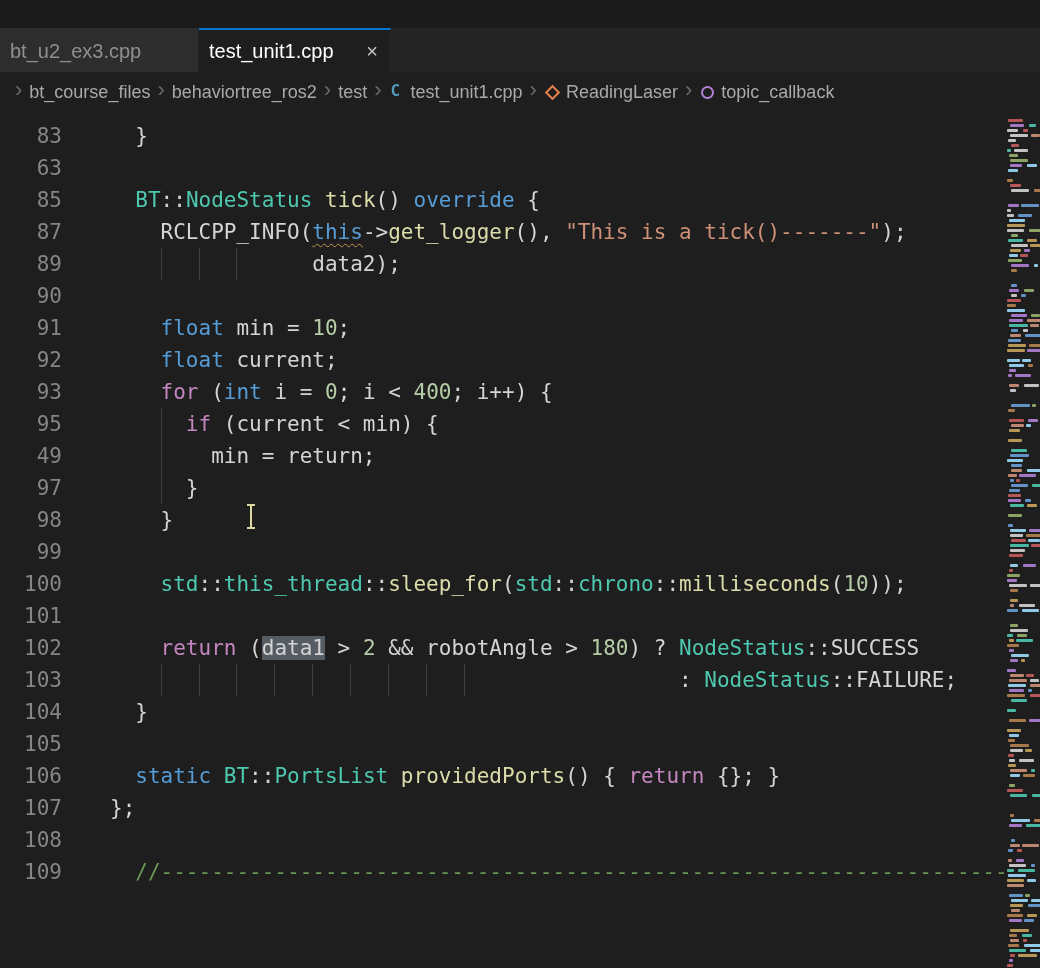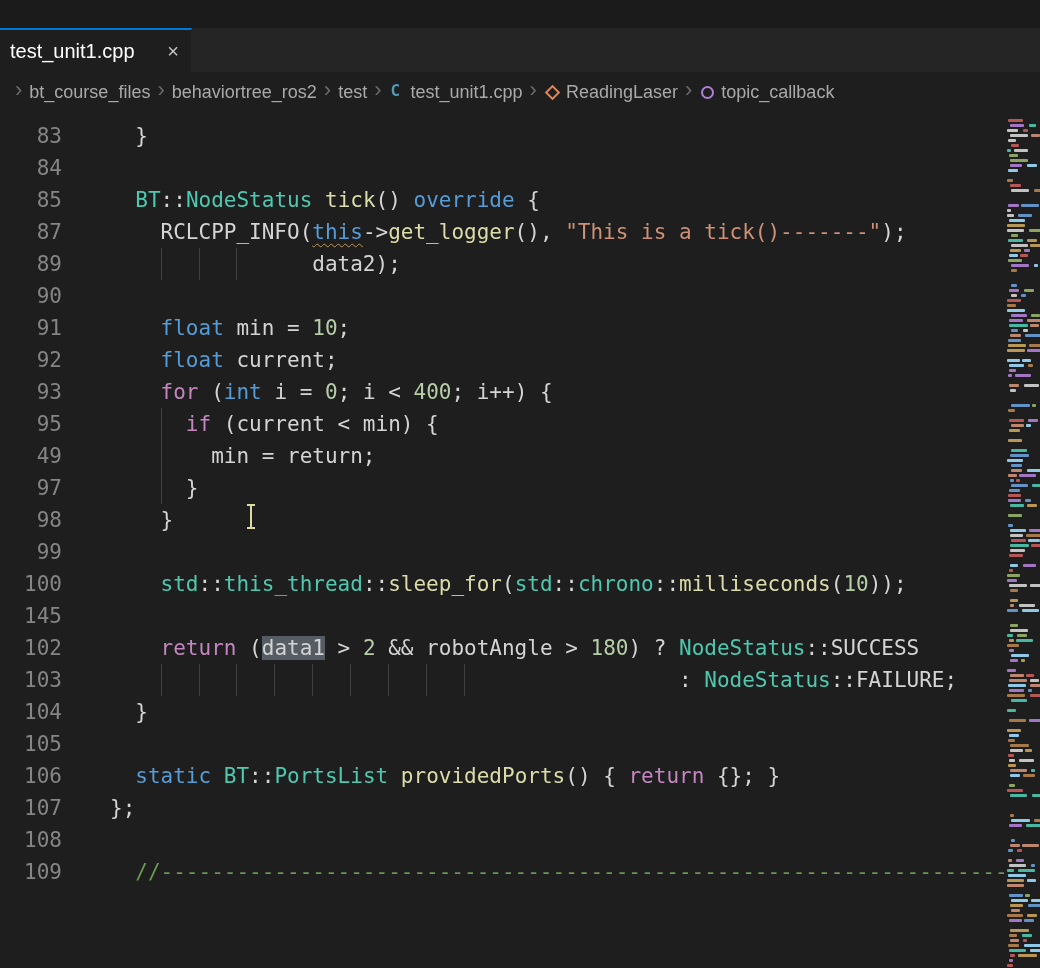--- a/index.html
+++ b/index.html
@@ -103,20 +103,23 @@
   }
   .ibeam::before{top:-2px;}
   .ibeam::after{bottom:-2px;}
 </style>
 </head>
 <body>
 
 <div class="window">
   <div class="titlebar"></div>
   <div class="tabbar">
+      <div class="tab">
+        <span class="tab-label">bt_u2_ex3.cpp</span>
+      </div>
       <div class="tab active">
         <span class="tab-label">test_unit1.cpp</span>
         <span class="tab-close">×</span>
       </div>
     </div>
   <div class="breadcrumbs">
       <span class="bc-chev">›</span>
       <span class="bc-item">bt_course_files</span>
       <span class="bc-chev">›</span>
       <span class="bc-item">behaviortree_ros2</span>
@@ -128,35 +131,35 @@
       <span class="bc-chev">›</span>
       <span class="bc-icon class-icon"></span>
       <span class="bc-item">ReadingLaser</span>
       <span class="bc-chev">›</span>
       <span class="bc-icon method-icon"></span>
       <span class="bc-item">topic_callback</span>
     </div>
   <div class="editor">
     <div class="lines">
         <div class="line"><span class="gutter">83</span><span class="code"><span class="tk-p">  }</span></span></div>
-        <div class="line"><span class="gutter">84</span><span class="code"></span></div>
+        <div class="line"><span class="gutter">63</span><span class="code"></span></div>
         <div class="line"><span class="gutter">85</span><span class="code"><span class="tk-p">  </span><span class="tk-t">BT</span><span class="tk-p">::</span><span class="tk-t">NodeStatus</span><span class="tk-p"> </span><span class="tk-f">tick</span><span class="tk-p">() </span><span class="tk-k">override</span><span class="tk-p"> {</span></span></div>
         <div class="line"><span class="gutter">87</span><span class="code"><span class="tk-p">    RCLCPP_INFO(</span><span class="tk-ks">this</span><span class="tk-p">-&gt;</span><span class="tk-f">get_logger</span><span class="tk-p">(), </span><span class="tk-s">"This is a tick()-------"</span><span class="tk-p">);</span></span></div>
         <div class="line"><span class="gutter">89</span><span class="code"><i class="guide" style="left: calc(4ch + 48px);"></i><i class="guide" style="left: calc(7ch + 48px);"></i><i class="guide" style="left: calc(10ch + 48px);"></i><span class="tk-p">                </span><span class="tk-p">data2);</span></span></div>
         <div class="line"><span class="gutter">90</span><span class="code"></span></div>
         <div class="line"><span class="gutter">91</span><span class="code"><span class="tk-p">    </span><span class="tk-k">float</span><span class="tk-p"> min = </span><span class="tk-n">10</span><span class="tk-p">;</span></span></div>
         <div class="line"><span class="gutter">92</span><span class="code"><span class="tk-p">    </span><span class="tk-k">float</span><span class="tk-p"> current;</span></span></div>
         <div class="line"><span class="gutter">93</span><span class="code"><span class="tk-p">    </span><span class="tk-c">for</span><span class="tk-p"> (</span><span class="tk-k">int</span><span class="tk-p"> i = </span><span class="tk-n">0</span><span class="tk-p">; i &lt; </span><span class="tk-n">400</span><span class="tk-p">; i++) {</span></span></div>
         <div class="line"><span class="gutter">95</span><span class="code"><i class="guide" style="left: calc(4ch + 48px);"></i><span class="tk-p">      </span><span class="tk-c">if</span><span class="tk-p"> (current &lt; min) {</span></span></div>
         <div class="line"><span class="gutter">49</span><span class="code"><i class="guide" style="left: calc(4ch + 48px);"></i><span class="tk-p">        min = return;</span></span></div>
         <div class="line"><span class="gutter">97</span><span class="code"><i class="guide" style="left: calc(4ch + 48px);"></i><span class="tk-p">      }</span></span></div>
         <div class="line"><span class="gutter">98</span><span class="code"><span class="tk-p">    }</span></span></div>
         <div class="line"><span class="gutter">99</span><span class="code"></span></div>
         <div class="line"><span class="gutter">100</span><span class="code"><span class="tk-p">    </span><span class="tk-t">std</span><span class="tk-p">::</span><span class="tk-t">this_thread</span><span class="tk-p">::</span><span class="tk-f">sleep_for</span><span class="tk-p">(</span><span class="tk-t">std</span><span class="tk-p">::</span><span class="tk-t">chrono</span><span class="tk-p">::</span><span class="tk-f">milliseconds</span><span class="tk-p">(</span><span class="tk-n">10</span><span class="tk-p">));</span></span></div>
-        <div class="line"><span class="gutter">145</span><span class="code"></span></div>
+        <div class="line"><span class="gutter">101</span><span class="code"></span></div>
         <div class="line"><span class="gutter">102</span><span class="code"><span class="tk-p">    </span><span class="tk-c">return</span><span class="tk-p"> (</span><span class="tk-hl">data1</span><span class="tk-p"> &gt; </span><span class="tk-n">2</span><span class="tk-p"> &amp;&amp; robotAngle &gt; </span><span class="tk-n">180</span><span class="tk-p">) ? </span><span class="tk-t">NodeStatus</span><span class="tk-p">::SUCCESS</span></span></div>
         <div class="line"><span class="gutter">103</span><span class="code"><i class="guide" style="left: calc(4ch + 48px);"></i><i class="guide" style="left: calc(7ch + 48px);"></i><i class="guide" style="left: calc(10ch + 48px);"></i><i class="guide" style="left: calc(13ch + 48px);"></i><i class="guide" style="left: calc(16ch + 48px);"></i><i class="guide" style="left: calc(19ch + 48px);"></i><i class="guide" style="left: calc(22ch + 48px);"></i><i class="guide" style="left: calc(25ch + 48px);"></i><i class="guide" style="left: calc(28ch + 48px);"></i><span class="tk-p">                                             </span><span class="tk-p">: </span><span class="tk-t">NodeStatus</span><span class="tk-p">::FAILURE;</span></span></div>
         <div class="line"><span class="gutter">104</span><span class="code"><span class="tk-p">  }</span></span></div>
         <div class="line"><span class="gutter">105</span><span class="code"></span></div>
         <div class="line"><span class="gutter">106</span><span class="code"><span class="tk-p">  </span><span class="tk-k">static</span><span class="tk-p"> </span><span class="tk-t">BT</span><span class="tk-p">::</span><span class="tk-t">PortsList</span><span class="tk-p"> </span><span class="tk-f">providedPorts</span><span class="tk-p">() { </span><span class="tk-c">return</span><span class="tk-p"> {}; }</span></span></div>
         <div class="line"><span class="gutter">107</span><span class="code"><span class="tk-p">};</span></span></div>
         <div class="line"><span class="gutter">108</span><span class="code"></span></div>
         <div class="line"><span class="gutter">109</span><span class="code"><span class="tk-cm">  //----------------------------------------------------------------------</span></span></div>
       </div>
     <div class="minimap">

